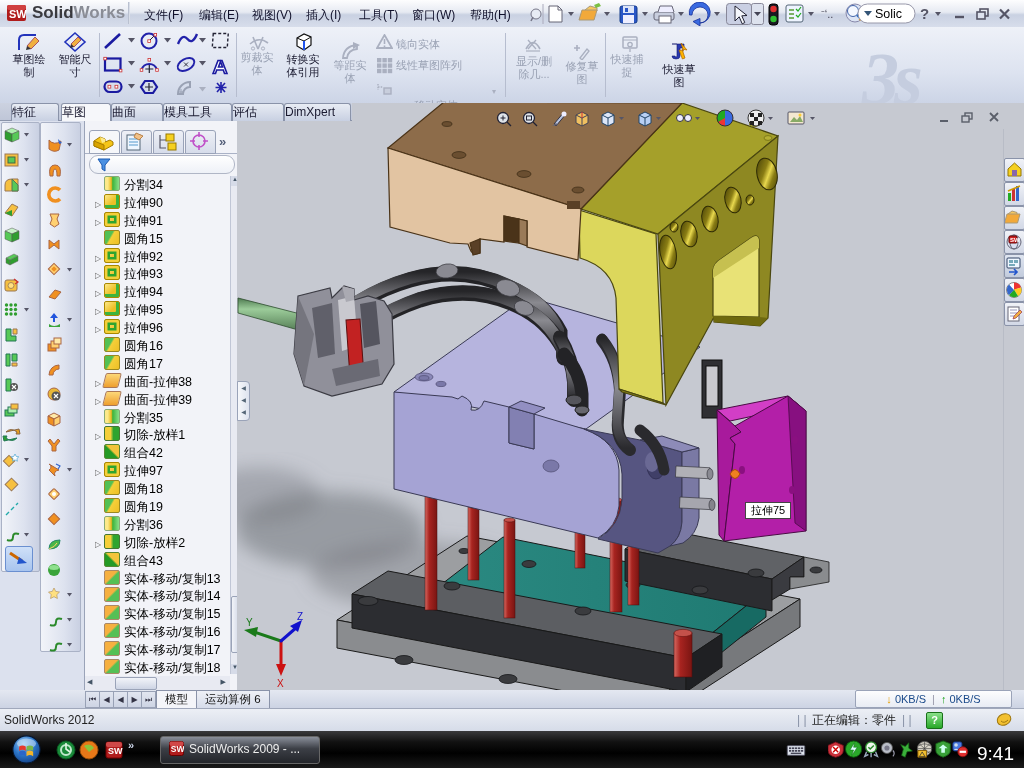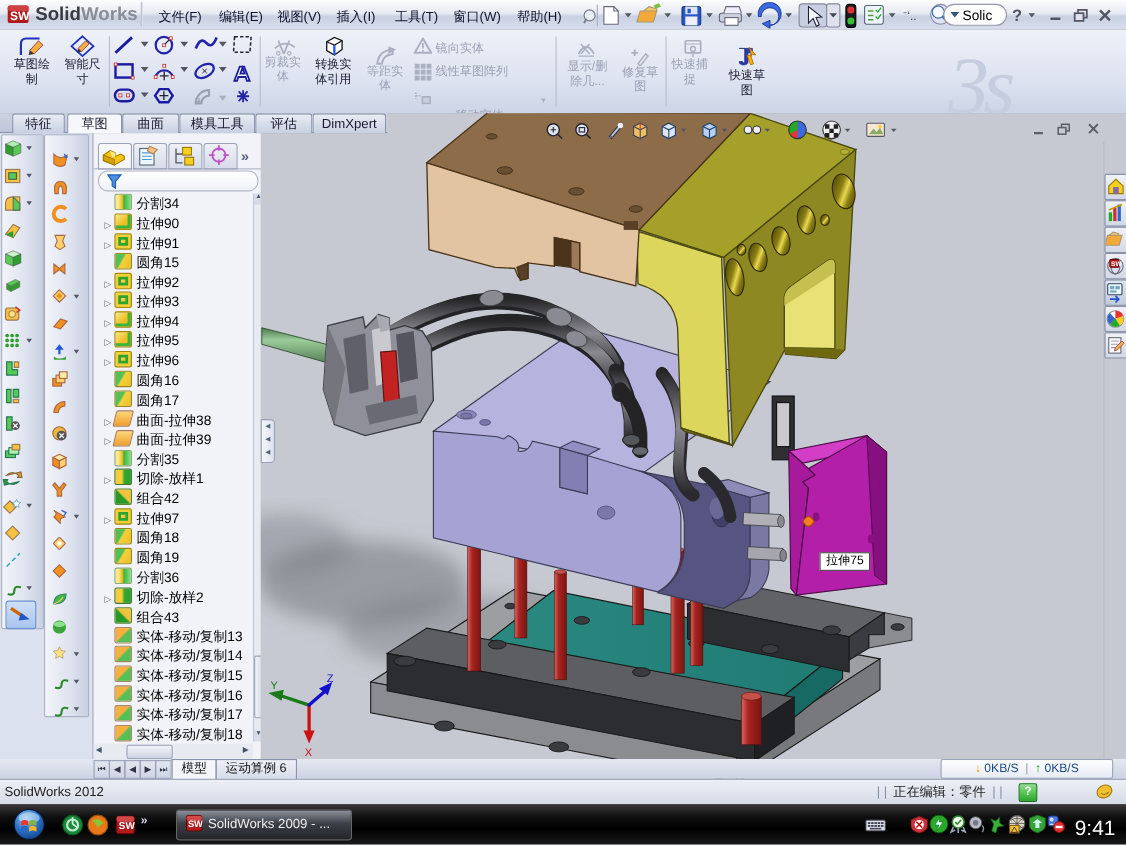--- a/index.html
+++ b/index.html
@@ -12,24 +12,24 @@
 #menus{left:0;top:7px;font-size:12px;color:#10102a;white-space:nowrap}
 #menus span{position:absolute;top:0}
 
 #stdbar{left:530px;top:2px;height:24px}
 
 #ribbon{left:0;top:27px;width:1024px;height:76px;background:linear-gradient(#eef1f8,#dde3f0 60%,#ccd4e6);border-bottom:1px solid #9aa3b8}
 .rbtn{position:absolute;text-align:center;font-size:11px;color:#1a1a30;line-height:13px}
 .rbtn.gray{color:#9aa2b4}
 .darr{color:#5a6378;font-size:8px}
 .darr.g{color:#aab0c0}
-#watermark{left:862px;top:10px;font-size:74px;font-style:italic;font-weight:normal;color:#c5cddf;font-family:"Liberation Serif",serif;letter-spacing:-5px}
+#watermark{left:862px;top:10px;font-size:74px;font-style:italic;font-weight:bold;color:#c5cddf;font-family:"Liberation Serif",serif;letter-spacing:-5px}
 
 #cmdtabs{left:0;top:103px;width:360px;height:18px;z-index:6}
-.ctab{position:absolute;top:0;height:17px;line-height:17px;text-align:center;font-size:12px;color:#1a1a30;background:linear-gradient(#e8ecf4,#c8d0e2);border:1px solid #8a93a9;border-bottom:none;border-radius:3px 3px 0 0}
+.ctab{position:absolute;top:0;height:17px;line-height:17px;text-align:left;font-size:12px;color:#1a1a30;background:linear-gradient(#e8ecf4,#c8d0e2);border:1px solid #8a93a9;border-bottom:none;border-radius:3px 3px 0 0}
 .ctab.act{background:#f6f7fa;font-weight:normal}
 
 #leftarea{left:0;top:121px;width:237px;height:569px;background:#dce1ee}
 .vtoolbar{position:absolute;background:linear-gradient(90deg,#f2f4f9,#dde2ef 60%,#c9d0e2);border:1px solid #aab2c6;border-radius:2px}
 
 #fpanel{left:84px;top:121px;width:153px;height:569px;background:#f2f3f8;border-left:1px solid #9aa3b8}
 #ftabs{position:absolute;left:0;top:9px;width:153px;height:23px;border-bottom:1px solid #aab2c6}
 .ftab{position:absolute;top:0;width:29px;height:22px;background:linear-gradient(#eef0f6,#d6dcea);border:1px solid #9aa3b8;border-radius:3px 3px 0 0;overflow:hidden}
 .ftab.act{background:#f6f7fa}
 #filterbox{position:absolute;left:4px;top:34px;width:144px;height:17px;background:linear-gradient(#ffffff,#eef1f7);border:1px solid #b0b6c6;border-radius:9px}

